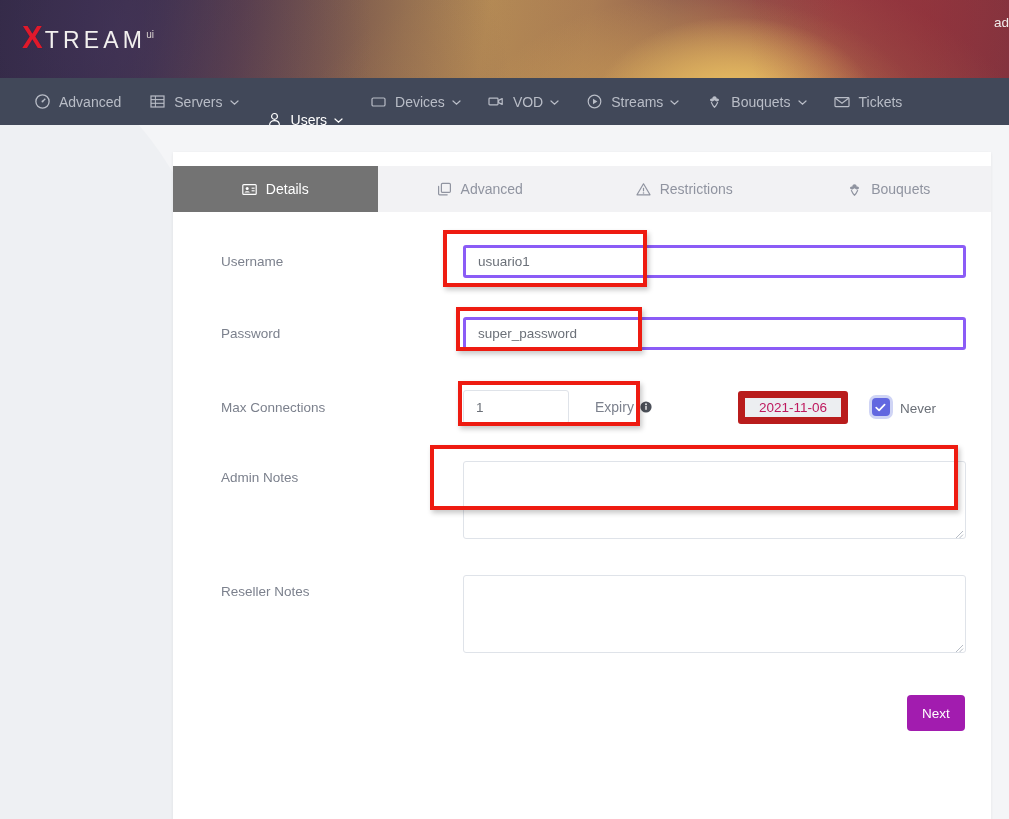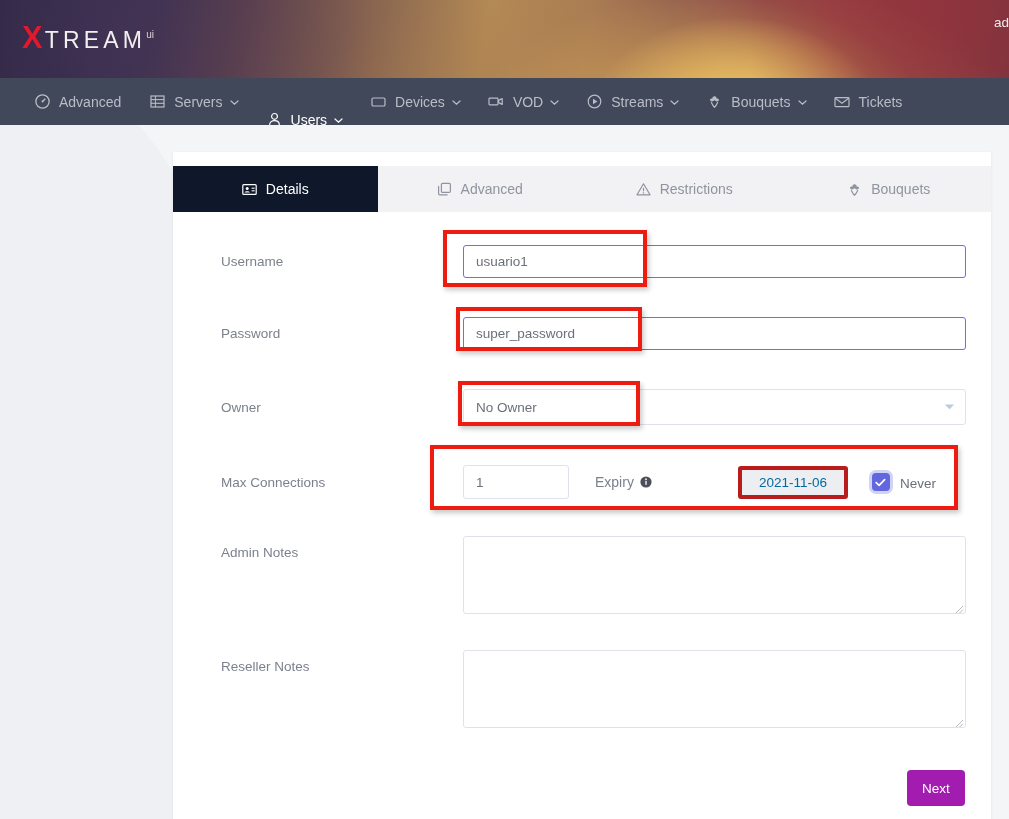--- a/index.html
+++ b/index.html
@@ -140,21 +140,21 @@
   }
   .tab {
     flex: 1 1 0;
     display: flex; align-items: center; justify-content: center;
     font-size: 14px;
     color: #9094a0;
     cursor: pointer;
     height: 46px;
   }
   .tab.active {
-    background: #0f172a;
+    background: #737373;
     color: #ffffff;
   }
   .tab .tab-ico {
     display: inline-flex; align-items: center; justify-content: center;
     width: 15px; height: 15px; margin-right: 9px;
   }
   .tab .tab-ico svg { display: block; }
 
   
   .form { padding: 0 25px; }
@@ -168,21 +168,21 @@
     flex: 0 0 265px;
     color: #7c818d;
     font-size: 13.5px;
     padding-left: 23px;
   }
   .label.notes-lbl { padding-top: 9px; }
   .ctrl { flex: 1 1 auto; }
 
   .inp {
     width: 100%; height: 33px;
-    border: 1px solid #8b5cf6;
+    border: 3px solid #8b5cf6;
     border-radius: 3px;
     padding: 0 12px;
     font-size: 13.5px;
     color: #6b7078;
     font-family: "Liberation Sans", sans-serif;
     background: #fff;
     outline: none;
   }
   .sel-wrap { position: relative; width: 100%; }
   .sel {
@@ -223,24 +223,24 @@
   }
   .info-ico {
     margin-left: 6px;
     width: 12px; height: 12px;
     display: inline-flex;
   }
   .info-ico svg { display: block; }
   .date-fld {
     margin-left: 86px;
     width: 110px; height: 33px;
-    border: 4px solid #b91c1c;
+    border: 7px solid #b91c1c;
     border-radius: 3px;
     background: #eceef1;
-    color: #0369a1;
+    color: #be185d;
     font-size: 13.5px;
     display: flex; align-items: center; justify-content: center;
     cursor: not-allowed;
   }
   .never-wrap {
     margin-left: 24px;
     display: flex; align-items: flex-end;
     cursor: pointer;
   }
   .chk {
@@ -494,35 +494,20 @@
         </div>
       </div>
 
       <div class="row" style="margin-top:39px;">
         <div class="label">Password</div>
         <div class="ctrl">
           <input class="inp" type="text" value="super_password" style="">
         </div>
       </div>
 
-      <div class="row" style="margin-top:39px;">
-        <div class="label">Owner</div>
-        <div class="ctrl">
-          <div class="sel-wrap">
-            <div class="sel">
-              <span>No Owner</span>
-            </div>
-            <span class="sel-caret">
-              <svg width="11" height="8" viewBox="0 0 11 8">
-                  <path d="M0.8 1.4 L5.5 6.2 L10.2 1.4 Z" fill="#b9cde2"></path>
-                </svg>
-            </span>
-          </div>
-        </div>
-      </div>
 
       <div class="row" style="margin-top:40px;">
         <div class="label">Max Connections</div>
         <div class="ctrl inline-row">
           <input class="inp-small" type="text" value="1" style="">
           <span class="expiry-lbl">
             <span>Expiry</span>
             <span class="info-ico">
               <svg width="12" height="12" viewBox="0 0 12 12">
                   <circle cx="6" cy="6" r="5.6" fill="#4b4f58"></circle>

